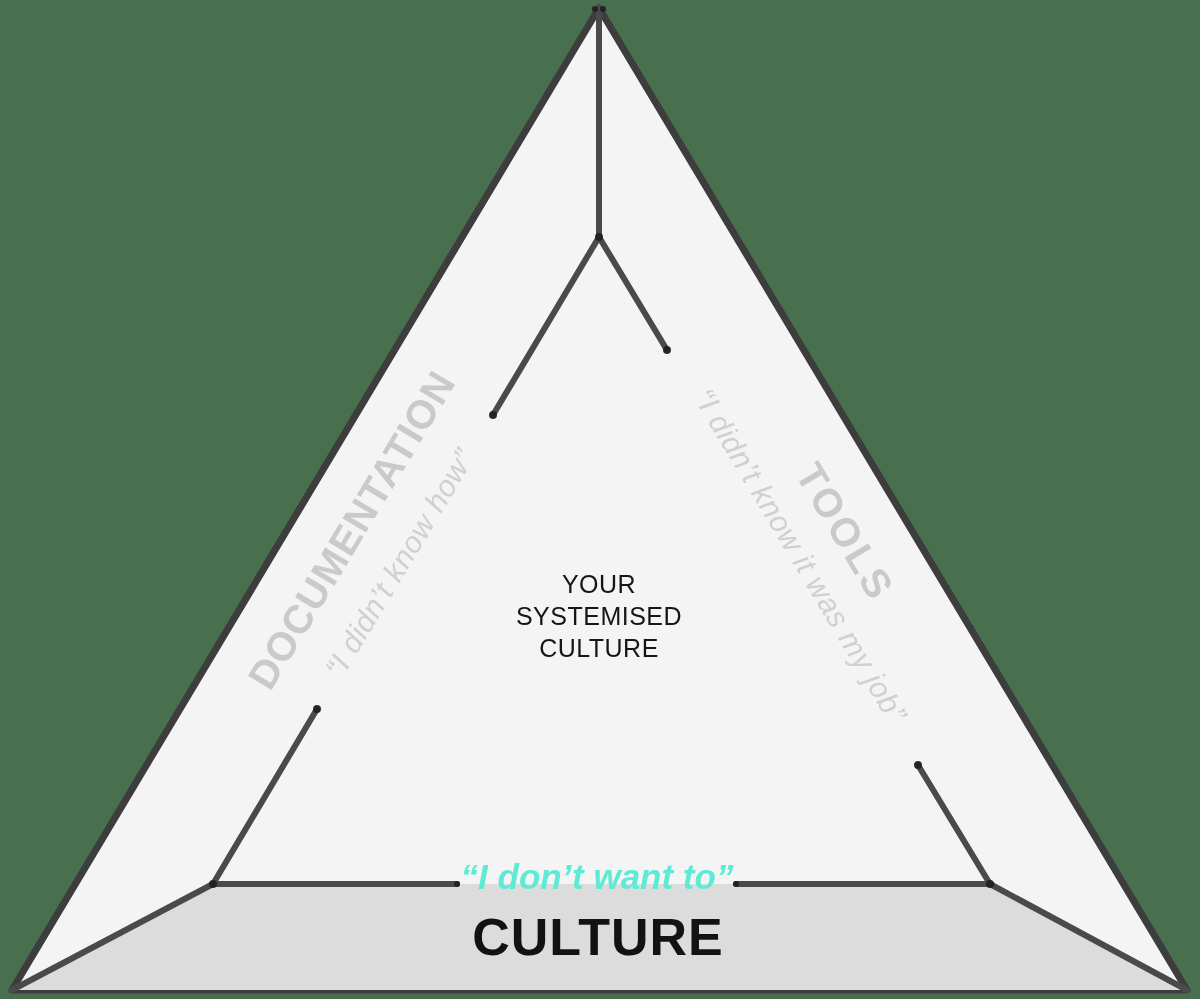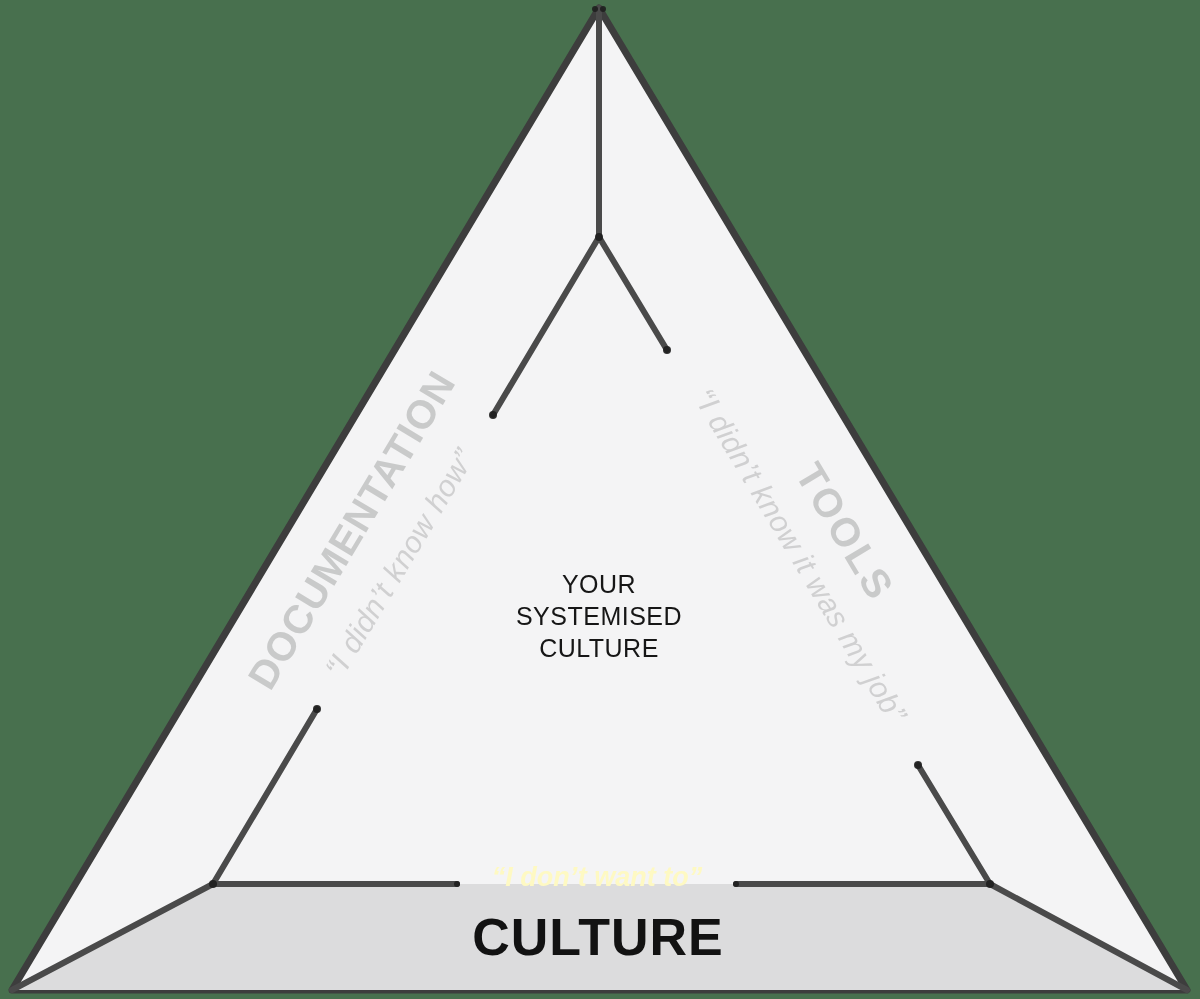--- a/index.html
+++ b/index.html
@@ -67,22 +67,22 @@
     font-size: 25px;
     line-height: 32px;
     letter-spacing: 0.5px;
     color: #161616;
   }
   .center-label span { display: block; }
   
   .culture-quote {
     left: 597px; top: 877px;
     transform: translate(-50%,-50%);
-    font-size: 27px; font-weight: 700; font-style: italic;
-    color: #fef9c3;
+    font-size: 35px; font-weight: 700; font-style: italic;
+    color: #5eead4;
   }
   .culture-title {
     left: 598px; top: 937px;
     transform: translate(-50%,-50%);
     font-size: 52px; font-weight: 700;
     letter-spacing: 1px;
     color: #121212;
   }
 </style>
 </head>

